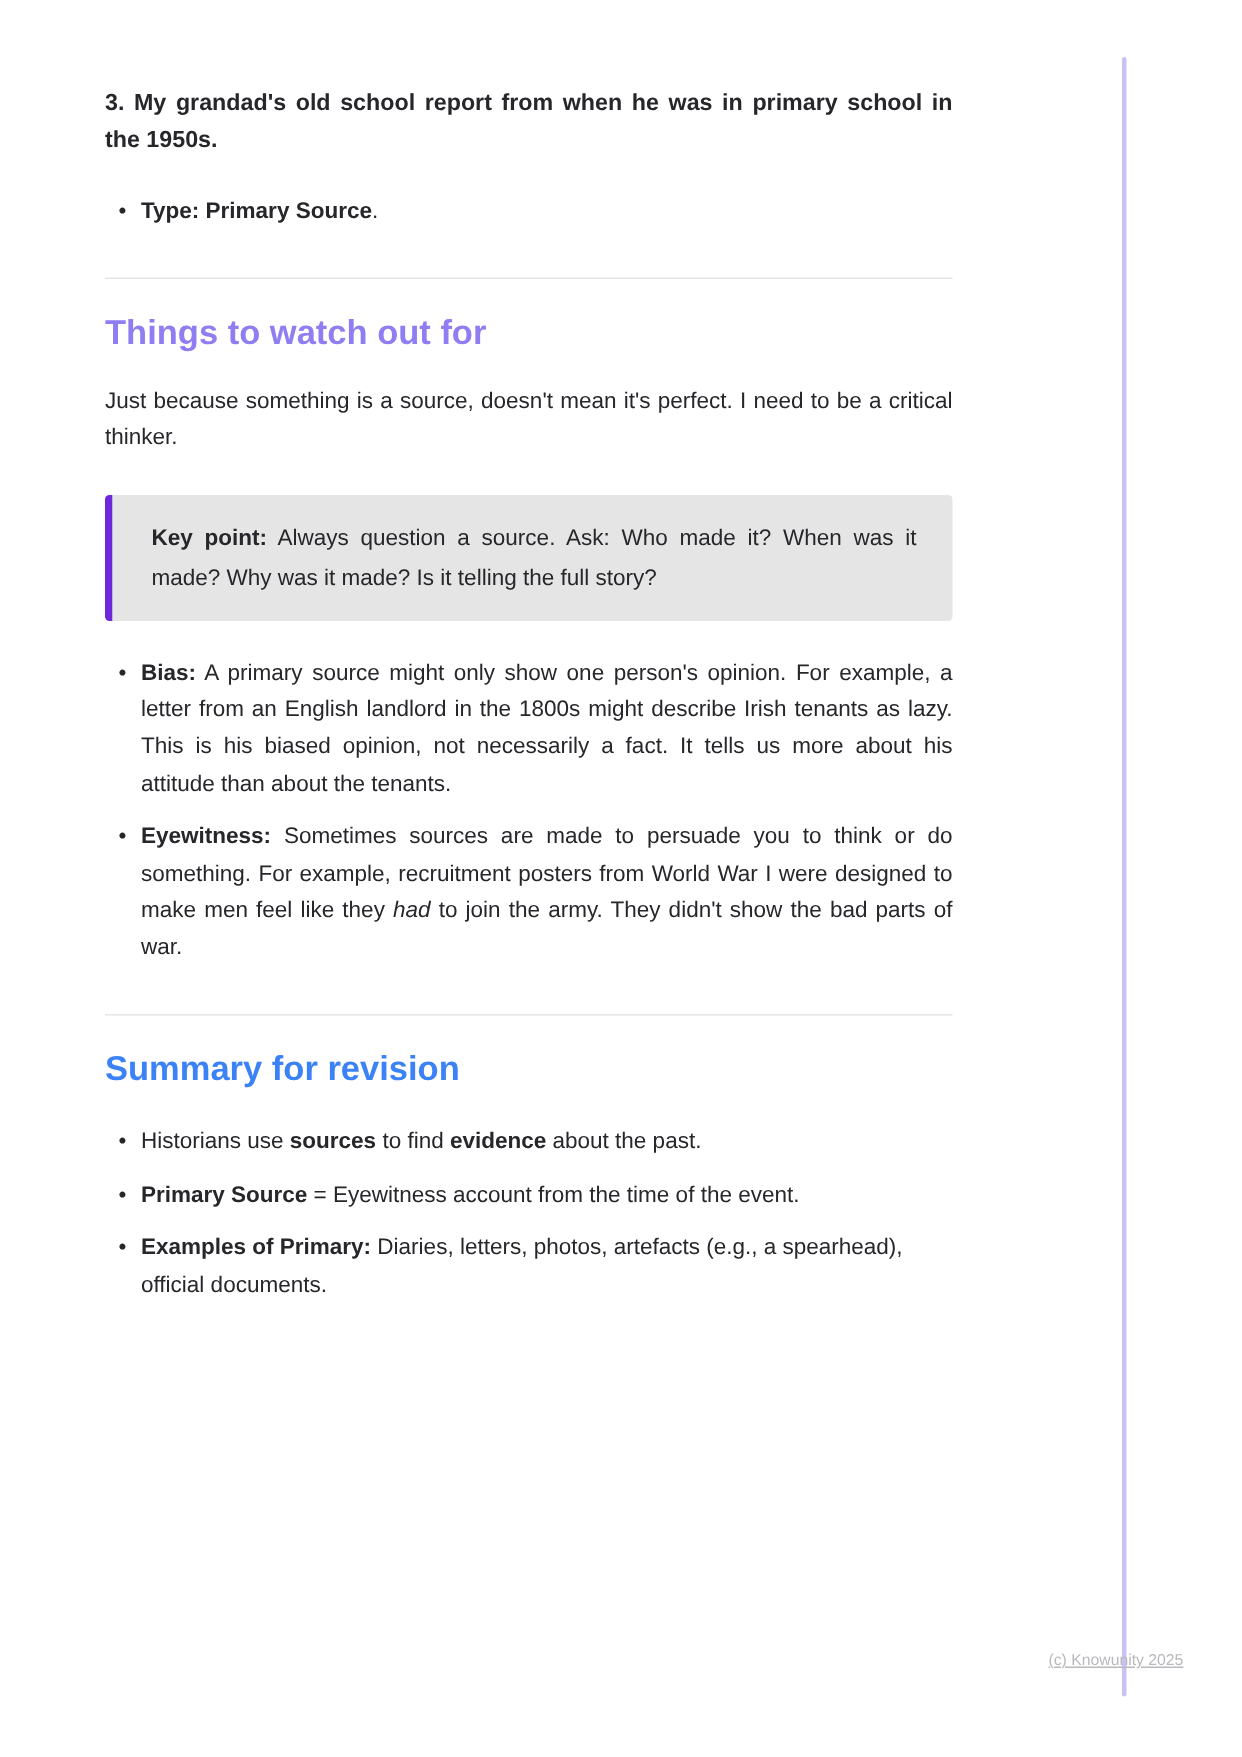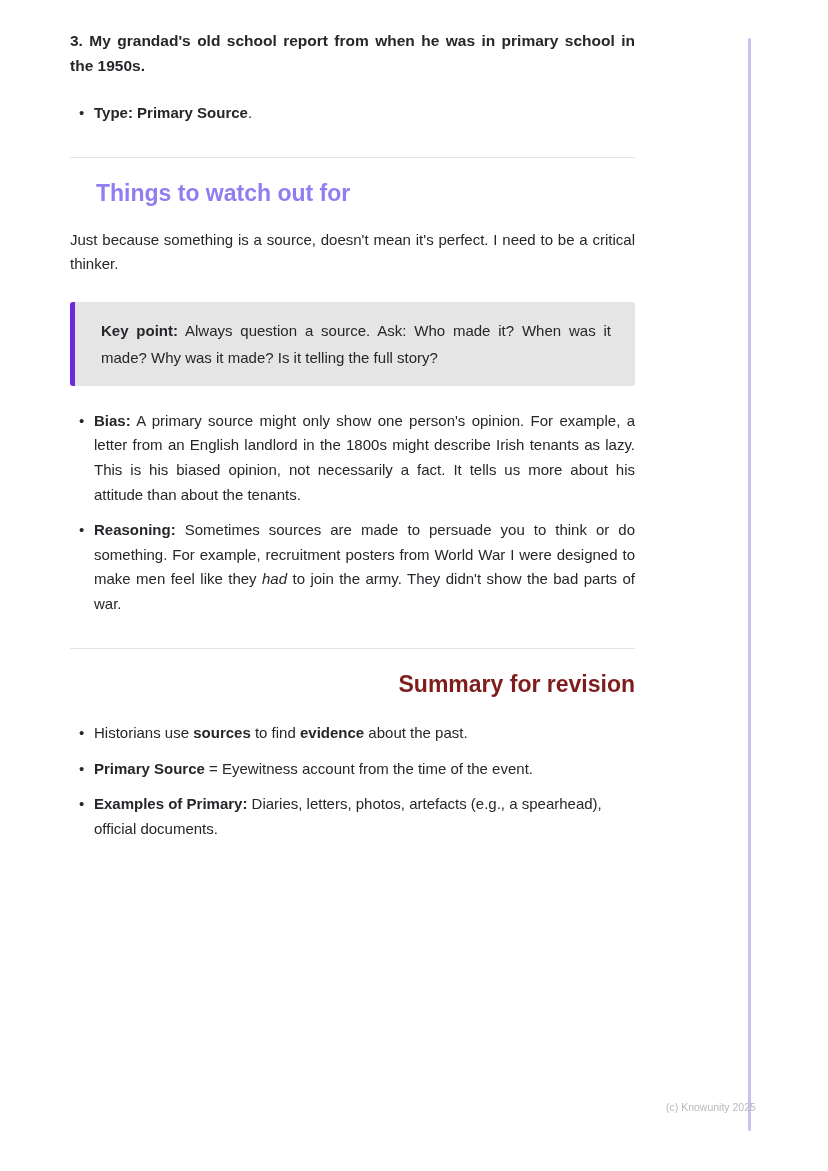--- a/index.html
+++ b/index.html
@@ -9,21 +9,21 @@
     width: 828px;
     height: 1171px;
     background: #ffffff;
     font-family: "Liberation Sans", "DejaVu Sans", sans-serif;
     color: #26262b;
     overflow: hidden;
   }
   .content {
     position: absolute;
     left: 70px;
-    top: 28px;
+    top: 56px;
     width: 565px;
     font-size: 15px;
     line-height: 1.64;
   }
   .q-heading {
     font-weight: 700;
     font-size: 15.5px;
     line-height: 1.62;
     text-align: justify;
   }
@@ -61,58 +61,59 @@
     position: absolute;
     left: 748px;
     top: 38px;
     width: 3px;
     height: 1093px;
     border-radius: 2px;
     z-index: 0;
   }
   .watermark {
     position: absolute;
-    left: 666px;
+    left: 699px;
     top: 1101px;
     font-size: 10.5px;
     color: #b9b9bd;
     z-index: 1;
     white-space: nowrap;
+    text-decoration: underline;
   }
 </style>
 </head>
 <body>
 
 <div class="page">
   <div class="content">
 
     <p class="q-heading">3. My grandad's old school report from when he was in primary school in the 1950s.</p>
 
     <ul class="bullets">
       <li><span class="b">Type: Primary Source</span><span>.</span></li>
     </ul>
 
     <hr class="divider">
 
-    <h2 class="section-heading" style="color: rgb(143, 125, 242); margin-left: 26px;">Things to watch out for</h2>
+    <h2 class="section-heading" style="color: rgb(143, 125, 242);">Things to watch out for</h2>
 
     <p class="para">Just because something is a source, doesn't mean it's perfect. I need to be a critical thinker.</p>
 
     <div class="callout" style="background: #e5e5e5; border-left: 5px solid rgb(109, 40, 217);">
       <p><span class="b">Key point:</span><span> Always question a source. Ask: Who made it? When was it made? Why was it made? Is it telling the full story?</span></p>
     </div>
 
     <ul class="bullets spaced justify-items">
       <li><span class="b">Bias:</span><span> A primary source might only show one person's opinion. For example, a letter from an English landlord in the 1800s might describe Irish tenants as lazy. This is his biased opinion, not necessarily a fact. It tells us more about his attitude than about the tenants.</span></li>
-      <li><span class="b">Reasoning:</span><span> Sometimes sources are made to persuade you to think or do something. For example, recruitment posters from World War I were designed to make men feel like they </span><em>had</em><span> to join the army. They didn't show the bad parts of war.</span></li>
+      <li><span class="b">Eyewitness:</span><span> Sometimes sources are made to persuade you to think or do something. For example, recruitment posters from World War I were designed to make men feel like they </span><em>had</em><span> to join the army. They didn't show the bad parts of war.</span></li>
     </ul>
 
     <hr class="divider">
 
-    <h2 class="section-heading" style="color: #7f1d1d; text-align: right;">Summary for revision</h2>
+    <h2 class="section-heading" style="color: #3b82f6;">Summary for revision</h2>
 
     <ul class="bullets spaced">
       <li><span>Historians use </span><span class="b">sources</span><span> to find </span><span class="b">evidence</span><span> about the past.</span></li>
       <li><span class="b">Primary Source</span><span> = Eyewitness account from the time of the event.</span></li>
       <li><span class="b">Examples of Primary:</span><span> Diaries, letters, photos, artefacts (e.g., a spearhead), official documents.</span></li>
     </ul>
 
   </div>
 
   <div class="edge-line" style="background: rgb(203, 192, 242);"></div>

